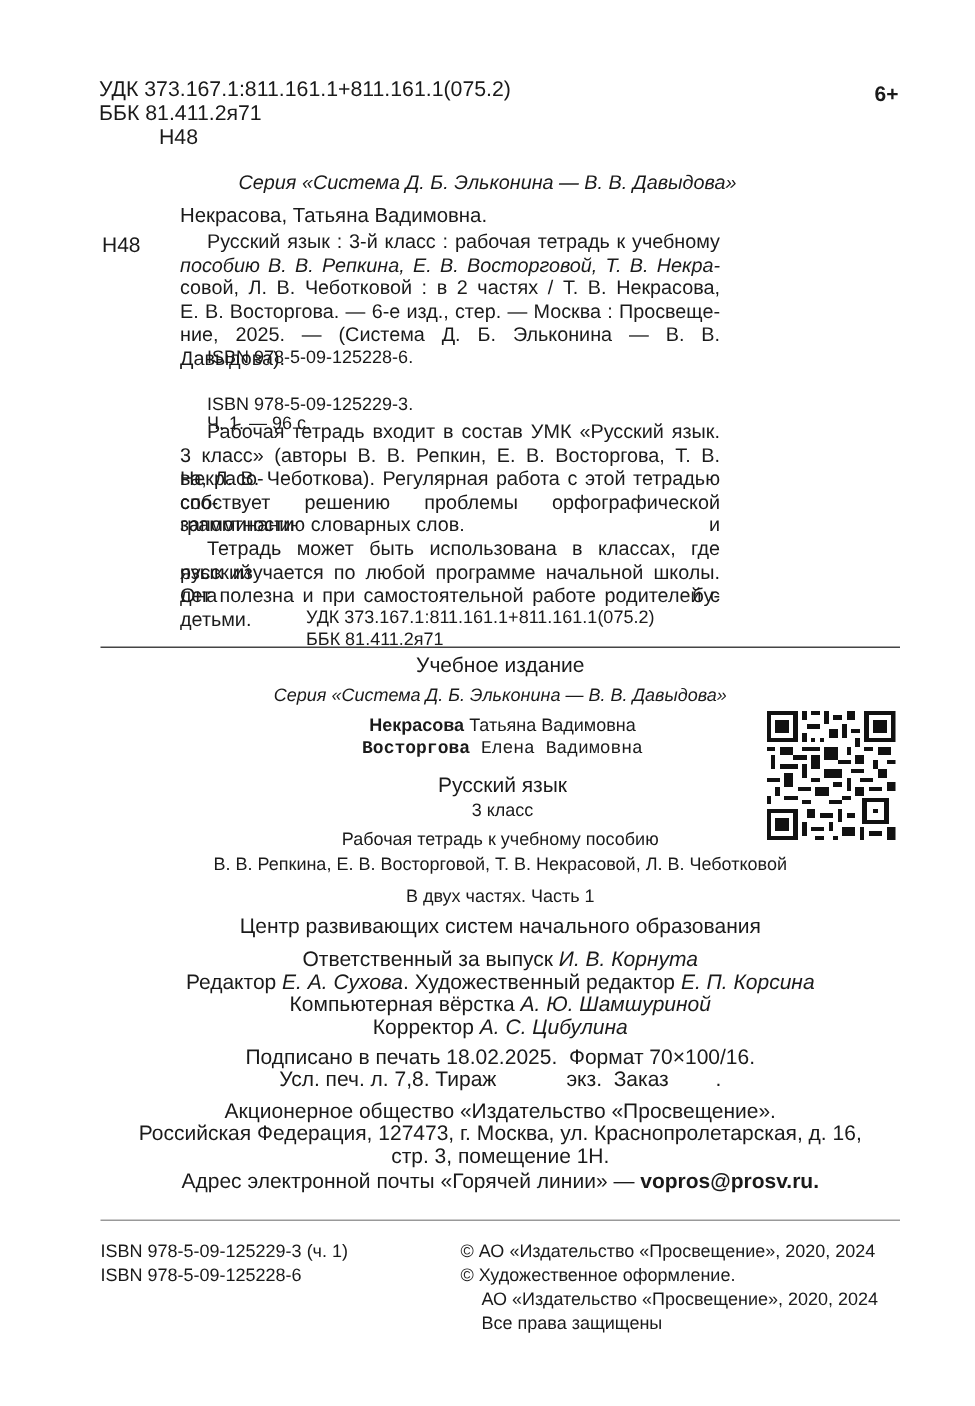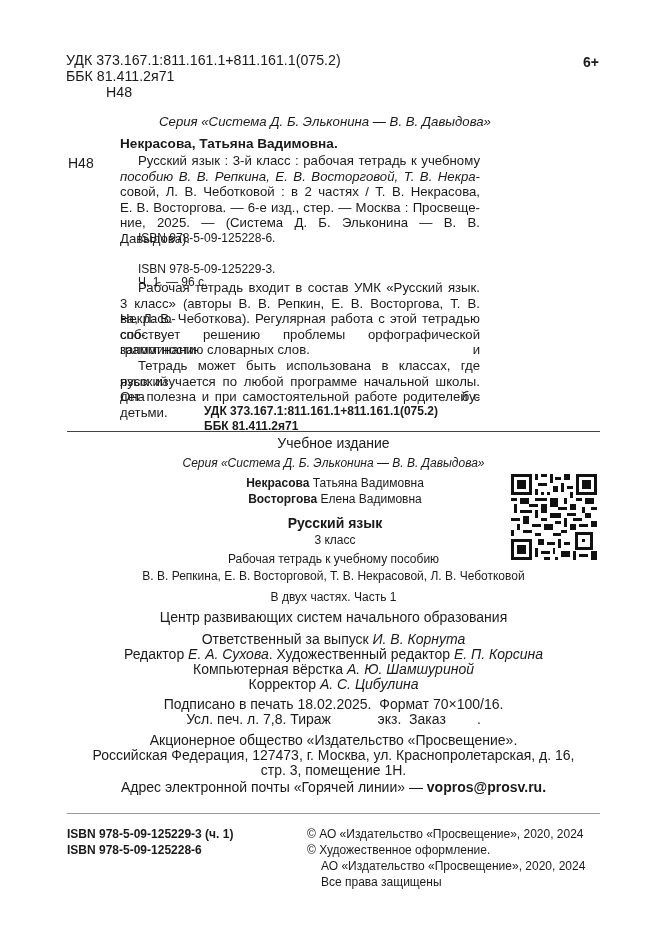--- a/index.html
+++ b/index.html
@@ -4,21 +4,21 @@
 <style>
   html, body { margin: 0; padding: 0; background: #ffffff; }
   body {
     width: 650px; height: 937px; position: relative; overflow: hidden;
     font-family: "Liberation Sans", "DejaVu Sans", sans-serif;
     color: #1a1a1a;
   }
   .abs { position: absolute; white-space: nowrap; }
   .t13 { font-size: 12px; line-height: 15.5px; }
   .t12 { font-size: 14px; line-height: 15px; }
-  .b { font-weight: bold; }
+  .b { font-weight: normal; }
   .i { font-style: italic; }
   .center { text-align: center; }
   .just { text-align: justify; text-align-last: justify; white-space: normal; }
 
   #udk-block { left: 66px; top: 52px; font-size: 14.2px; line-height: 16px; }
   #udk-block .h48 { padding-left: 40px; }
   #age { left: 583px; top: 54px; font-size: 14px; font-weight: bold; }
 
   #series-top { left: 0; width: 650px; top: 114px; font-size: 13.2px; }
   #h48-left { left: 68px; top: 155px; font-size: 14px; }
@@ -66,21 +66,21 @@
 
 <div class="abs b t13" style="left:204px; top:404px;">УДК 373.167.1:811.161.1+811.161.1(075.2)</div>
 <div class="abs b t13" style="left:204px; top:419px;">ББК 81.411.2я71</div>
 
 <div class="rule1"></div>
 
 <div class="abs center t12" style="left:67px; width:533px; top:436px;">Учебное издание</div>
 <div class="abs center i t13" style="left:67px; width:533px; top:456px;">Серия «Система Д. Б. Эльконина — В. В. Давыдова»</div>
 
 <div class="abs center t13" style="left:150px; width:370px; top:476px;"><b>Некрасова</b> <span>Татьяна Вадимовна</span></div>
-<div class="abs center t13" style="left:150px; width:370px; top:492px;"><b>Восторгова</b> <span>Елена Вадимовна</span></div>
+<div class="abs center t13" style="left:150px; width:370px; top:492px;font-family:Liberation Mono, monospace;"><b>Восторгова</b> <span>Елена Вадимовна</span></div>
 
 <div id="qr">
   <svg viewBox="0 0 29 29" width="86" height="86" shape-rendering="crispEdges">
     <rect width="29" height="29" fill="#fff"></rect>
     <g fill="#111">
       <path d="M0 0h7v7h-7zM1 1v5h5v-5zM2 2h3v3h-3z" fill-rule="evenodd"></path>
       <path d="M22 0h7v7h-7zM23 1v5h5v-5zM24 2h3v3h-3z" fill-rule="evenodd"></path>
       <path d="M0 22h7v7h-7zM1 23v5h5v-5zM2 24h3v3h-3z" fill-rule="evenodd"></path>
       <rect x="8" y="0" width="1" height="2"></rect>
         <rect x="10" y="0" width="2" height="1"></rect>

